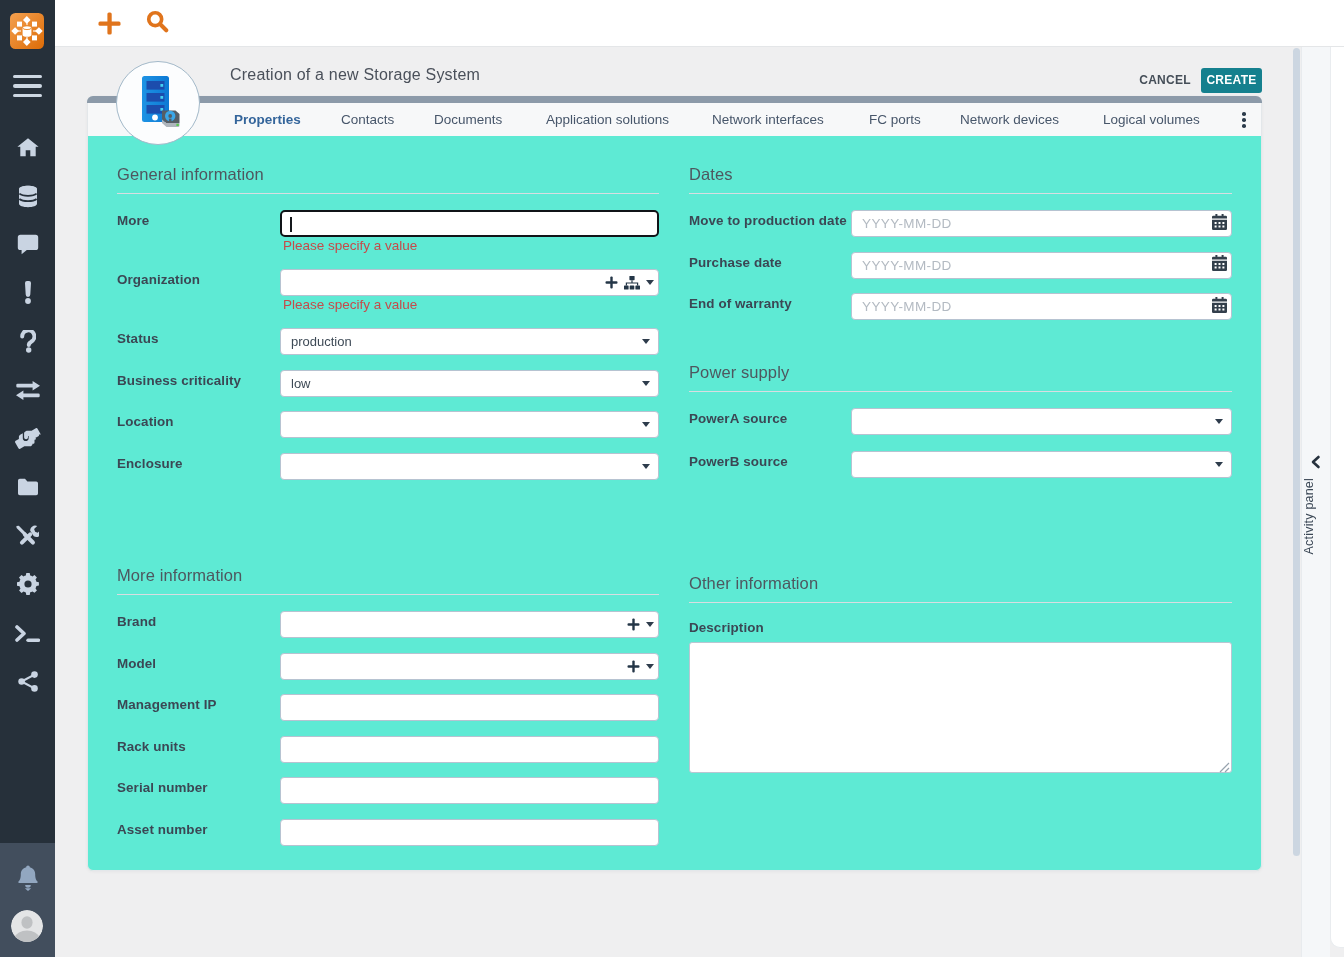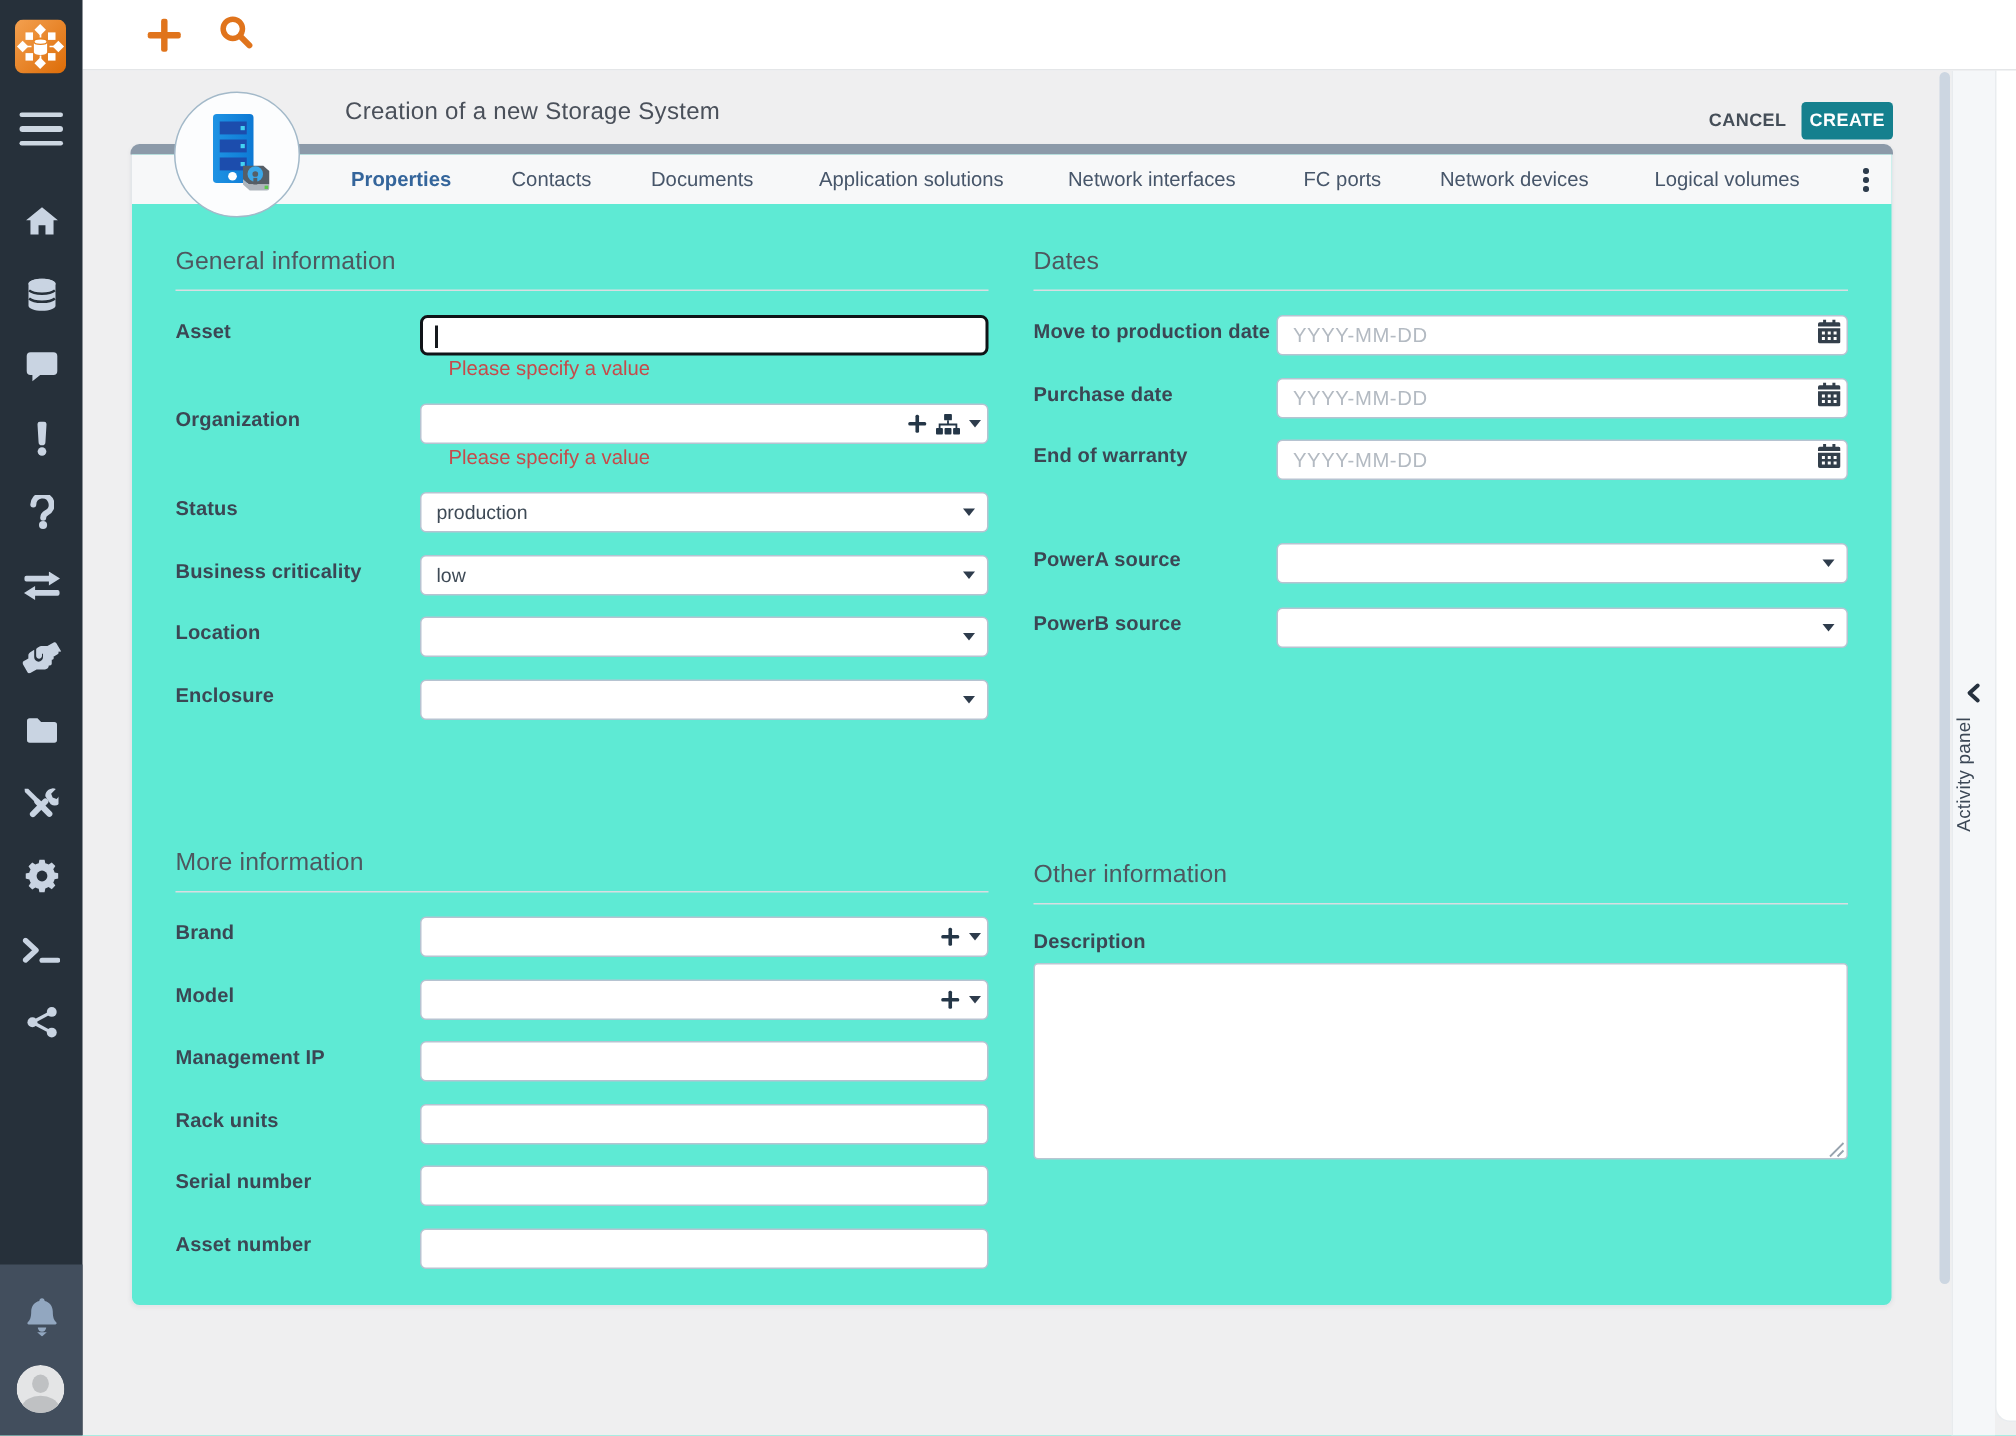--- a/index.html
+++ b/index.html
@@ -59,21 +59,21 @@
   .sec-right .row > label { width:162px; }
   .ctrl { flex:1; position:relative; height:27px; }
   .box { position:absolute; inset:0; background:#fff; border:1px solid #b6c3d1; border-radius:4px; }
   .box.focused { border:2px solid #101418; border-radius:5px; }
   .box .val { position:absolute; left:10px; top:0; line-height:25px; font-size:13px; color:#3e4a56; }
   .box .ph { position:absolute; left:10px; top:0; line-height:25px; font-size:13.5px; color:#b3bac2; letter-spacing:.4px; }
   .text-caret { position:absolute; left:8px; top:5px; width:1.5px; height:15px; background:#15191d; }
   .sel-caret { position:absolute; right:9px; top:11px; width:0; height:0; border-left:4.8px solid transparent; border-right:4.8px solid transparent; border-top:5.6px solid #2e3c4c; }
   .ctrl-icons { position:absolute; right:5px; top:0; height:27px; display:flex; align-items:center; gap:6px; }
   .ctrl-icons .sel-caret2 { width:0; height:0; border-left:4.8px solid transparent; border-right:4.8px solid transparent; border-top:5.6px solid #2e3c4c; }
-  .err { position:absolute; left:166px; top:28px; font-size:13.5px; color:#c64a4a; white-space:nowrap;margin-left:16px; }
+  .err { position:absolute; left:166px; top:28px; font-size:13.5px; color:#c64a4a; white-space:nowrap; }
   .static-txt { font-size:13.4px; color:#3f4b57; line-height:26px; }
   .row.static-row { height:20px; margin-bottom:0; }
   .row.static-row > label { line-height:17px; } .row.static-row .static-txt { line-height:19px; }
   .stacked { position:relative; }
   .stacked > label { display:block; font-size:13.4px; font-weight:700; color:#3b4754; line-height:18px; margin-bottom:5px; letter-spacing:.1px; }
   .stacked textarea { display:block; width:543px; height:131px; border:1px solid #b9c6d2; border-radius:3px; background:#fff; resize:none; }
   .resize-grip { position:absolute; right:2px; bottom:3px; width:11px; height:11px; pointer-events:none; }
   
   .scroll-thumb { position:absolute; left:1293px; top:48px; width:7px; height:808px; background:#ccd6e1; border-radius:4px; z-index:4; cursor:pointer; }
   .activity-bar { position:absolute; left:1301px; top:47px; width:29px; height:910px; background:#f5f7f9; border-left:1px solid #e8ebee; z-index:3; }
@@ -271,21 +271,21 @@
     </div>
   <div class="kebab">
       <i></i>
       <i></i>
       <i></i>
     </div>
   <div id="form-root">
       <section class="section sec-left" id="sec-general">
         <h3>General information</h3>
         <div class="row has-error">
-          <label>Asset</label>
+          <label>More</label>
           <div class="ctrl">
             <div class="box focused">
               <span class="text-caret"></span>
             </div>
           </div>
           <span class="err">Please specify a value</span>
         </div>
         <div class="row has-error">
           <label>Organization</label>
           <div class="ctrl">
@@ -440,20 +440,21 @@
             <span class="ctrl-icons" style="right: 5px;">
               <span><svg width="15" height="16" viewBox="0 0 15 16" fill="#333f4b">
                   <path d="M3.4 0 h2 v1.8 h4.2 V0 h2 v1.8 h2.2 a1.2 1.2 0 0 1 1.2 1.2 v1.6 H0 V3 a1.2 1.2 0 0 1 1.2 -1.2 h2.2 z"></path>
                   <path d="M0 5.8 h15 V14.8 A1.2 1.2 0 0 1 13.8 16 H1.2 A1.2 1.2 0 0 1 0 14.8 z M2.6 8 v2 h2 v-2 z M6.5 8 v2 h2 v-2 z M10.4 8 v2 h2 v-2 z M2.6 11.6 v2 h2 v-2 z M6.5 11.6 v2 h2 v-2 z M10.4 11.6 v2 h2 v-2 z" fill-rule="evenodd"></path>
                 </svg></span>
             </span>
           </div>
         </div>
       </section>
       <section class="section sec-right" id="sec-power">
+        <h3>Power supply</h3>
         <div class="row">
           <label>PowerA source</label>
           <div class="ctrl">
             <div class="box"></div>
             <span class="sel-caret"></span>
           </div>
         </div>
         <div class="row">
           <label>PowerB source</label>
           <div class="ctrl">

